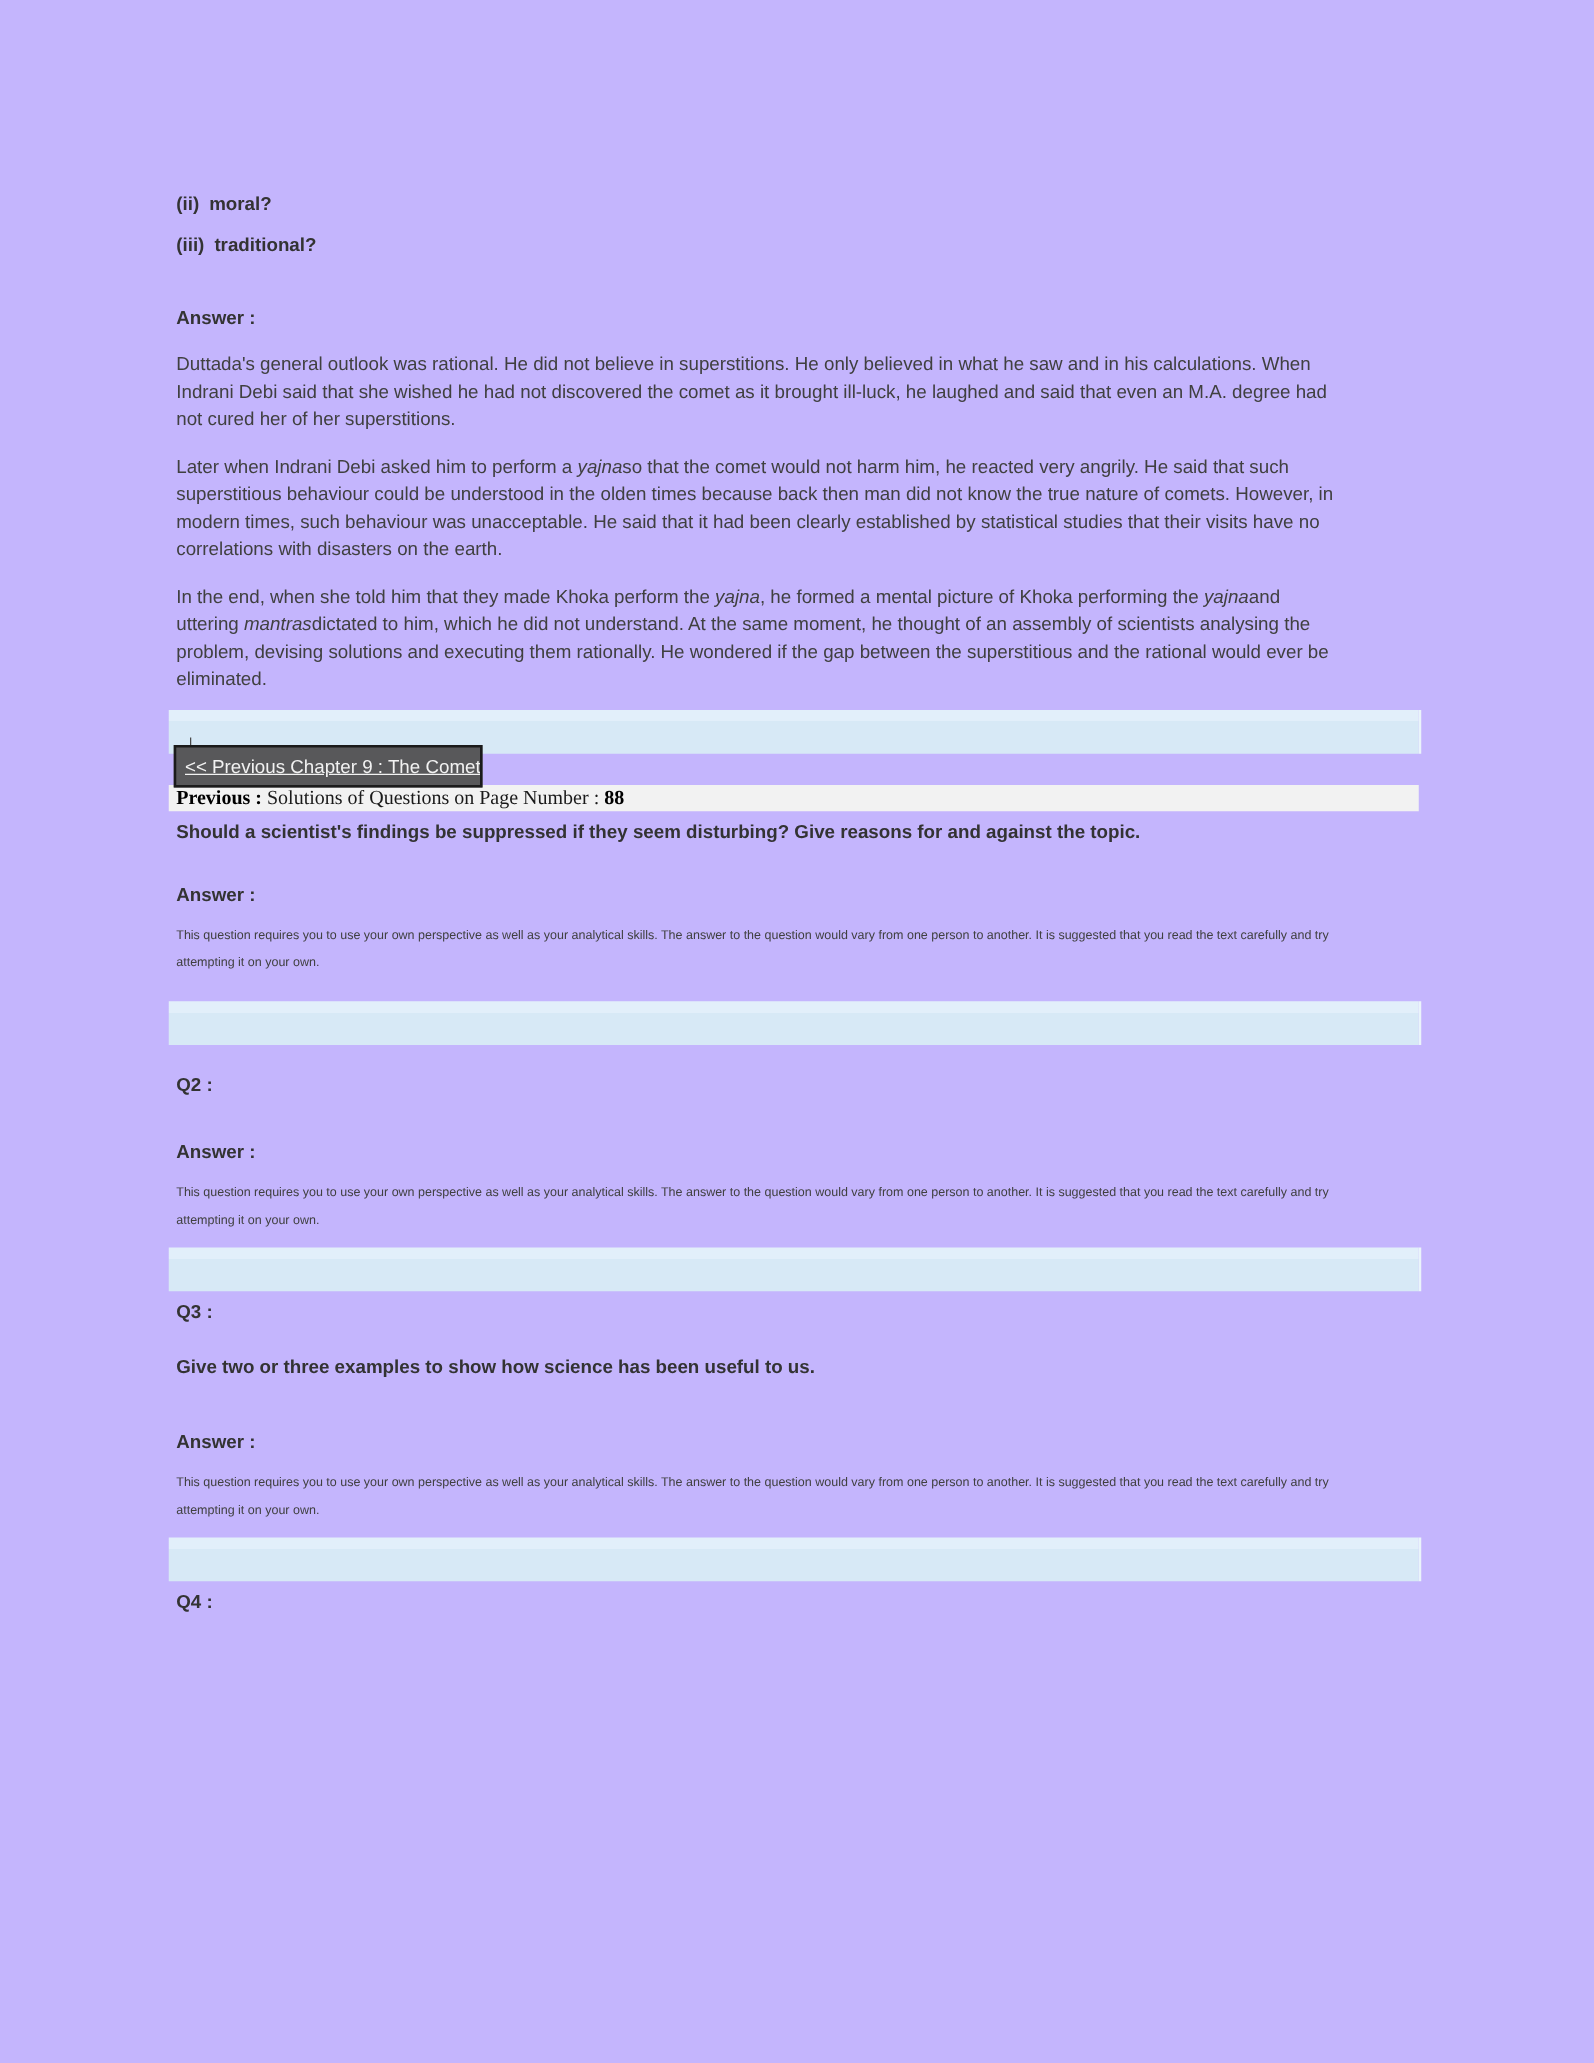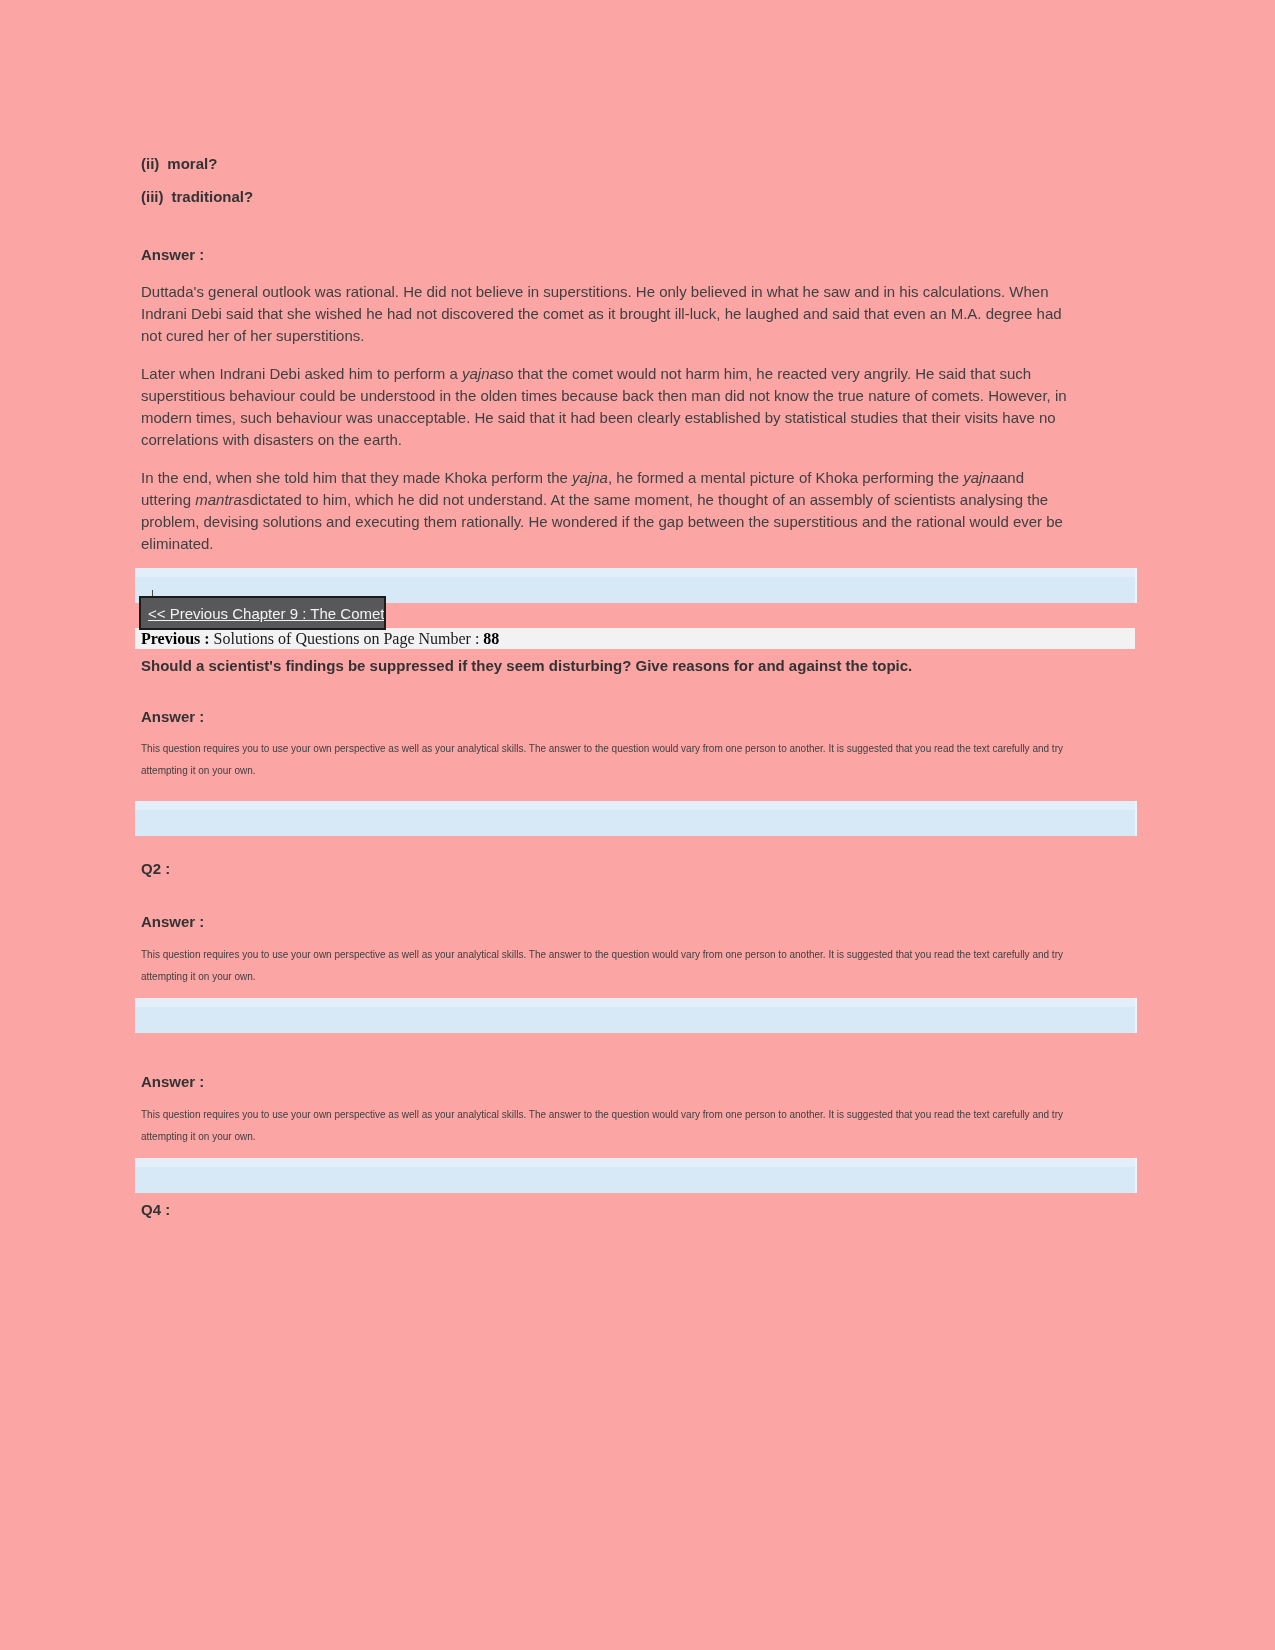--- a/index.html
+++ b/index.html
@@ -1,21 +1,21 @@
 <!DOCTYPE html>
 <html><head>
 <meta charset="utf-8">
 <style>
   html,body { margin:0; padding:0; }
   body {
     width:1275px; height:1650px; background:#ffffff;
     font-family:"Liberation Sans", sans-serif;
     -webkit-font-smoothing:antialiased;
   }
-  .page { position:relative; width:1275px; height:1650px; background:#fca5a5; overflow:hidden; }
+  .page { position:relative; width:1275px; height:1650px; background:#c4b5fd; overflow:hidden; }
   .content { position:absolute; left:135px; top:0; width:1000px; }
 
   .txt { padding-left:6px; max-width:930px; }
 
   .h-bold {
     font-size:15px; line-height:18px; font-weight:bold; color:#333333;
   }
   .body-p {
     font-size:15px; line-height:22px; color:#404040;
   }
@@ -122,20 +122,22 @@
 
     <div class="q2-block">
       <div class="txt q-label">Q2 :</div>
       <div class="txt a-label">Answer :</div>
       <div class="txt a-text">This question requires you to use your own perspective as well as your analytical skills. The answer to the question would vary from one person to another. It is suggested that you read the text carefully and try attempting it on your own.</div>
     </div>
 
     <div class="blue-bar bar-3"></div>
 
     <div class="q3-block">
+      <div class="txt q-label">Q3 :</div>
+      <div class="txt q-text">Give two or three examples to show how science has been useful to us.</div>
       <div class="txt a-label">Answer :</div>
       <div class="txt a-text">This question requires you to use your own perspective as well as your analytical skills. The answer to the question would vary from one person to another. It is suggested that you read the text carefully and try attempting it on your own.</div>
     </div>
 
     <div class="blue-bar bar-4"></div>
 
     <div class="q4-block">
       <div class="txt q-label">Q4 :</div>
     </div>
 

